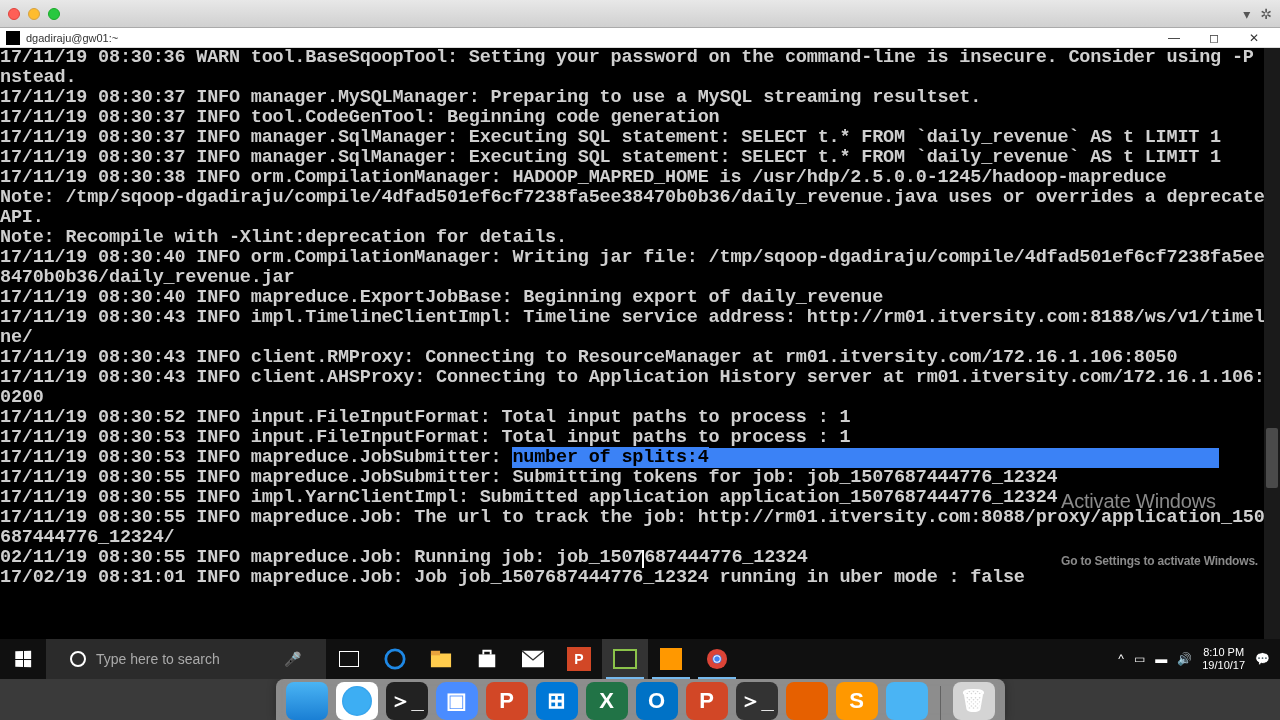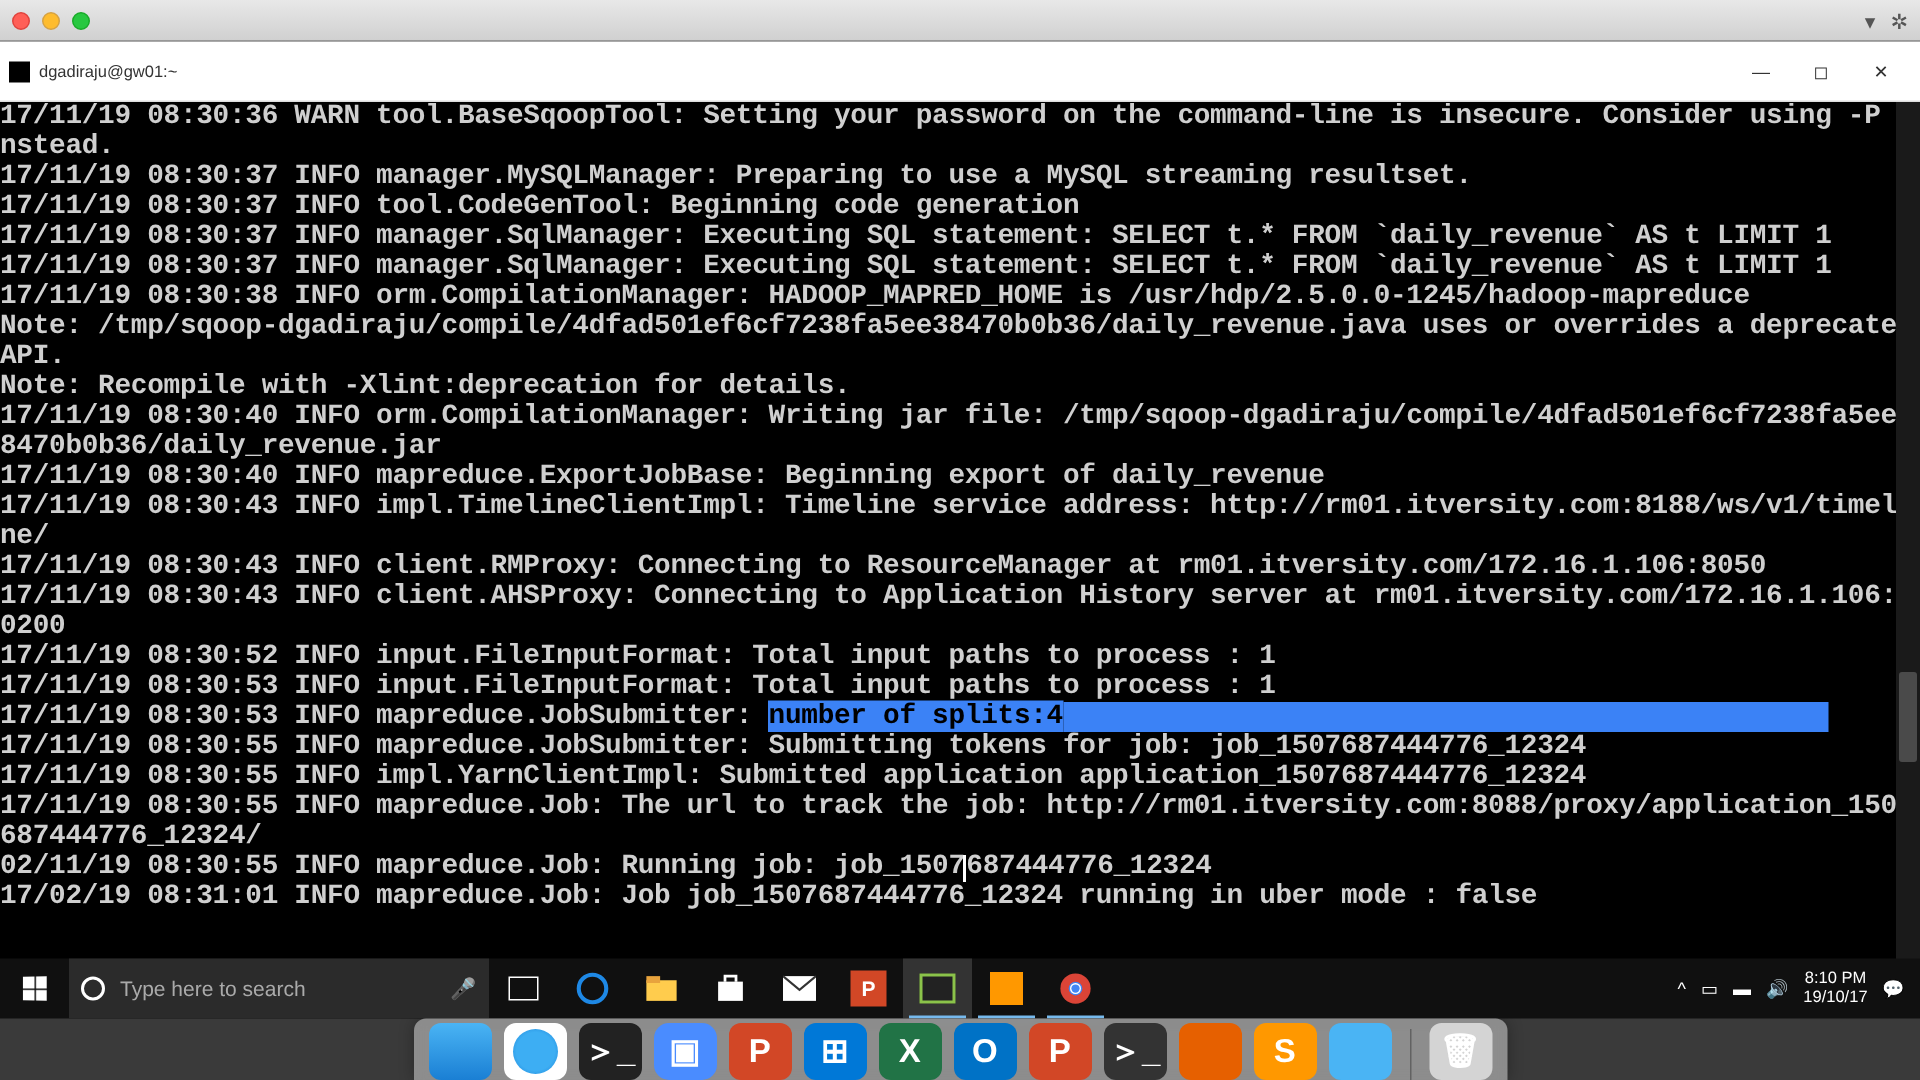--- a/index.html
+++ b/index.html
@@ -10,42 +10,42 @@
   .traffic { display:flex; gap:8px; }
   .traffic span { width:12px; height:12px; border-radius:50%; display:block; }
   .t-red{background:#ff5f57;border:1px solid #e0443e;}
   .t-yel{background:#febc2e;border:1px solid #d6a243;}
   .t-grn{background:#28c840;border:1px solid #1aab29;}
   .mac-title { position:absolute; left:0; right:0; text-align:center; font-size:13px; color:#444; }
   .mac-right { margin-left:auto; display:flex; gap:10px; color:#555; font-size:14px; }
   
   
   .vm { background:#fff; height:calc(100% - 28px - 55px); display:flex; flex-direction:column; }
-  .win-title { height:40px; background:#fff; display:flex; align-items:center; padding:0 6px; font-size:11px; color:#333; border-bottom:1px solid #ddd; }
+  .win-title { height:20px; background:#fff; display:flex; align-items:center; padding:0 6px; font-size:11px; color:#333; border-bottom:1px solid #ddd; }
   .win-title .icon{width:14px;height:14px;background:#000;margin-right:6px;}
   .win-ctrls{margin-left:auto;display:flex;gap:0;}
   .win-ctrls span{width:40px;height:20px;display:flex;align-items:center;justify-content:center;font-size:12px;color:#333;}
   
   
   .term { flex:1; background:#000; color:#cfcfcf; font-family:"Courier New",monospace; font-size:18.5px; line-height:20px; padding:0; white-space:pre-wrap; word-break:break-all; overflow:hidden; position:relative; font-weight:bold; letter-spacing:-0.2px;}
   .hl { background:#3b82f6; color:#000; }
   .cursor { display:inline-block; width:2px; height:18px; background:#fff; vertical-align:text-bottom; margin-left:-1px;}
   .scrollbar{position:absolute;right:0;top:0;bottom:0;width:16px;background:#1a1a1a;}
   .thumb{position:absolute;right:2px;width:12px;background:#4a4a4a;border-radius:2px;top:380px;height:60px;}
   
   .watermark{position:absolute;right:22px;bottom:54px;color:#8a8a8a;font-family:"Segoe UI",sans-serif;text-align:left;pointer-events:none;}
   .watermark .l1{font-size:20px;font-weight:400;}
   .watermark .l2{font-size:12px;}
   
   
   .taskbar{position:absolute;left:0;right:0;bottom:41px;height:40px;background:#101010;display:flex;align-items:center;padding:0;color:#fff;}
   .start{width:46px;height:40px;display:flex;align-items:center;justify-content:center;}
   .winlogo{display:grid;grid-template-columns:1fr 1fr;grid-template-rows:1fr 1fr;gap:1px;width:16px;height:16px;transform:perspective(40px) rotateY(-8deg);}
   .winlogo span{background:#fff;}
-  .search{flex:0 0 280px;height:40px;background:#2b2b2b;display:flex;align-items:center;padding:0 8px;gap:10px;color:#aaa;font-size:14px;}
+  .search{flex:0 0 280px;height:40px;background:#2b2b2b;display:flex;align-items:center;padding:0 24px;gap:10px;color:#aaa;font-size:14px;}
   .search .circ{width:16px;height:16px;border:2px solid #fff;border-radius:50%;}
   .mic{margin-left:auto;color:#ccc;}
   .tb-icons{display:flex;height:40px;}
   .tb-icons .it{width:46px;height:40px;display:flex;align-items:center;justify-content:center;font-size:18px;position:relative;}
   .tb-icons .it.active::after{content:"";position:absolute;bottom:0;left:4px;right:4px;height:2px;background:#76b9ed;}
   .tb-icons .it.activewin{background:#333;}
   .tray{margin-left:auto;display:flex;align-items:center;gap:10px;padding:0 10px;font-size:12px;color:#fff;}
   .tray .clock{text-align:center;line-height:13px;font-size:11px;}
   .box-icon{width:20px;height:16px;border:1.5px solid #fff;position:relative;}
   
@@ -112,20 +112,24 @@
 17/11/19 08:30:43 INFO client.AHSProxy: Connecting to Application History server at rm01.itversity.com/172.16.1.106:10200
 17/11/19 08:30:52 INFO input.FileInputFormat: Total input paths to process : 1
 17/11/19 08:30:53 INFO input.FileInputFormat: Total input paths to process : 1
 </span><span id="hl-pre">17/11/19 08:30:53 INFO mapreduce.JobSubmitter: </span><span class="hl" id="hl">number of splits:4</span><span class="hl" style="display:inline-block;width:510px;"> </span>
 <span id="after-hl">17/11/19 08:30:55 INFO mapreduce.JobSubmitter: Submitting tokens for job: job_1507687444776_12324
 17/11/19 08:30:55 INFO impl.YarnClientImpl: Submitted application application_1507687444776_12324
 17/11/19 08:30:55 INFO mapreduce.Job: The url to track the job: http://rm01.itversity.com:8088/proxy/application_1507687444776_12324/
 </span><span id="cur-pre">02/11/19 08:30:55 INFO mapreduce.Job: Running job: job_150</span>7<span class="cursor"></span><span id="cur-post">687444776_12324</span>
 <span id="last-line">17/02/19 08:31:01 INFO mapreduce.Job: Job job_1507687444776_12324 running in uber mode : false</span>
     <div class="scrollbar"><div class="thumb"></div></div>
+    <div class="watermark">
+      <div class="l1">Activate Windows</div>
+      <div class="l2">Go to Settings to activate Windows.</div>
+    </div>
   </div>
 </div>
 
 <div class="taskbar">
   <div class="start">
     <div class="winlogo">
         <span></span>
         <span></span>
         <span></span>
         <span></span>

